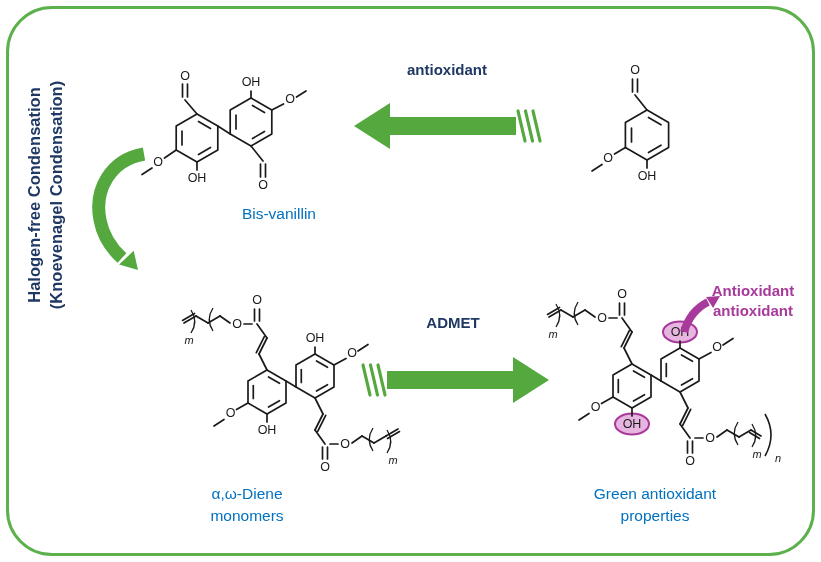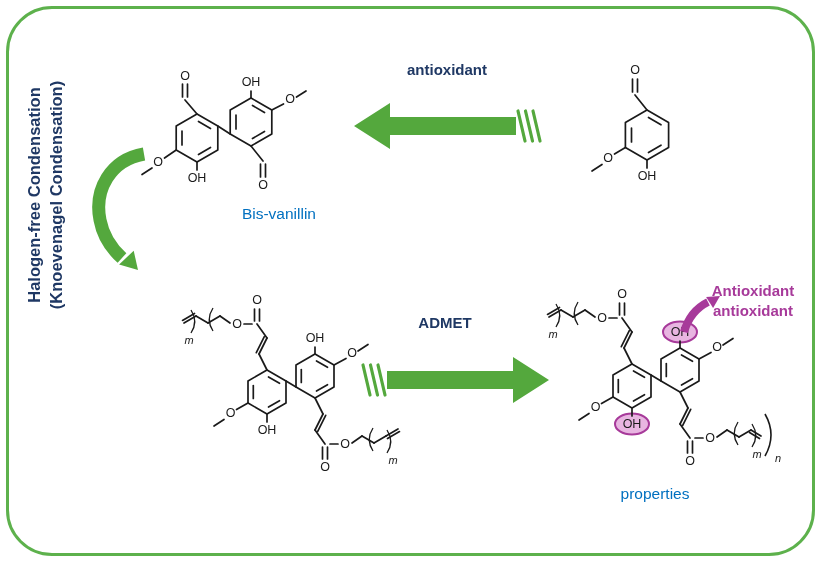--- a/index.html
+++ b/index.html
@@ -169,22 +169,26 @@
     <text class="atom" x="185" y="186" text-anchor="middle">O</text>
     <line class="bond" x1="192" y1="181" x2="202" y2="174"></line>
     <line class="bond" x1="202" y1="174" x2="214" y2="181"></line>
     <line class="bond" x1="214" y1="181" x2="226" y2="174"></line>
     <line class="bond" x1="226" y1="174" x2="238" y2="167"></line>
     <line class="bond" x1="227.5" y1="176.6" x2="239.5" y2="169.6"></line>
     <path class="paren" d="M 213 166 Q 205.5 177.5 213 189"></path>
     <path class="paren" d="M 227 168 Q 234.5 179.5 227 191"></path>
     <text class="sub" x="233" y="202" text-anchor="middle">m</text>
   </svg>
-
-  <div class="abs navy-label center" style="left:360px;top:313px;width:170px;">
+  <div class="abs blue-label center" style="left:157px;top:483px;width:180px;">
+    <div>α,ω-Diene</div>
+    <div>monomers</div>
+  </div>
+
+  <div class="abs navy-label center" style="left:368px;top:313px;width:170px;">
     <div>ADMET</div>
   </div>
   <svg class="abs" style="left:360px;top:353px;" width="195" height="54" viewBox="0 0 195 54">
     <polygon class="garrow" points="189,27 153,4 153,18 27,18 27,36 153,36 153,50"></polygon>
     <line class="gtick" x1="3" y1="12" x2="10" y2="42"></line>
     <line class="gtick" x1="10.5" y1="12" x2="17.5" y2="42"></line>
     <line class="gtick" x1="18" y1="12" x2="25" y2="42"></line>
   </svg>
 
   <svg class="abs" style="left:505px;top:258px;" width="290" height="220" viewBox="0 0 290 220">
@@ -247,20 +251,21 @@
     <line class="bond" x1="234" y1="179" x2="246" y2="172"></line>
     <path class="paren" d="M 233 164 Q 225.5 175.5 233 187"></path>
     <path class="paren" d="M 247 166 Q 254.5 177.5 247 189"></path>
     <text class="sub" x="252" y="200" text-anchor="middle">m</text>
     <line class="bond" x1="246" y1="172" x2="256" y2="178"></line>
     <line class="bond" x1="244.5" y1="174.6" x2="254.5" y2="180.6"></line>
     <path class="paren" d="M 260 156 Q 272 177 260 198" style="stroke-width:1.6"></path>
     <text class="sub" x="273" y="204" text-anchor="middle">n</text>
   </svg>
   <div class="abs blue-label center" style="left:545px;top:483px;width:220px;">
+    <div>Green antioxidant</div>
     <div>properties</div>
   </div>
 
   <svg class="abs" style="left:678px;top:292px;" width="46" height="46" viewBox="0 0 46 46">
     <path class="pcurve" d="M 6 40 C 10 26 18 16 30 10"></path>
     <polygon class="phead" points="42,4 35.1,16.1 28.1,4.9"></polygon>
   </svg>
   <div class="abs purple-label center" style="left:697px;top:281px;width:112px;">
     <div>Antioxidant</div>
     <div>antioxidant</div>

